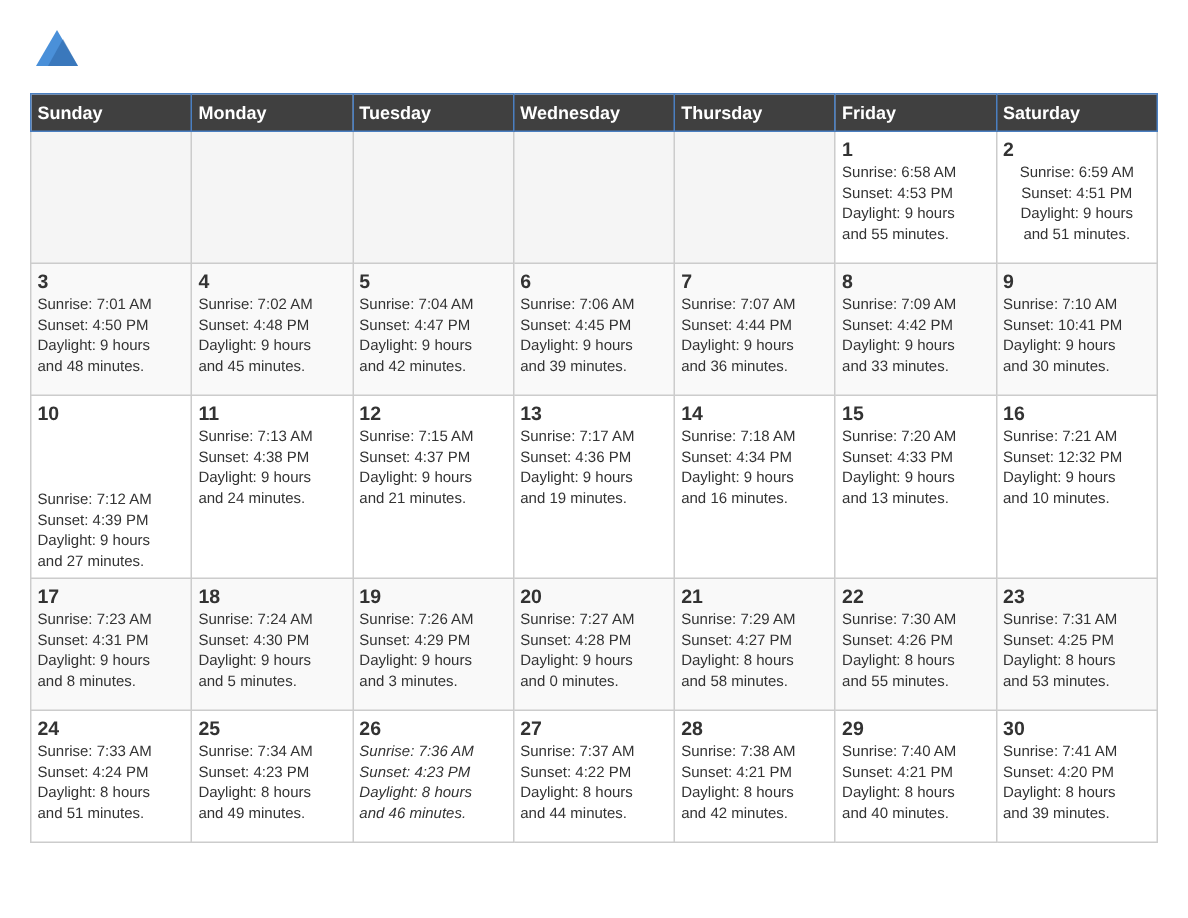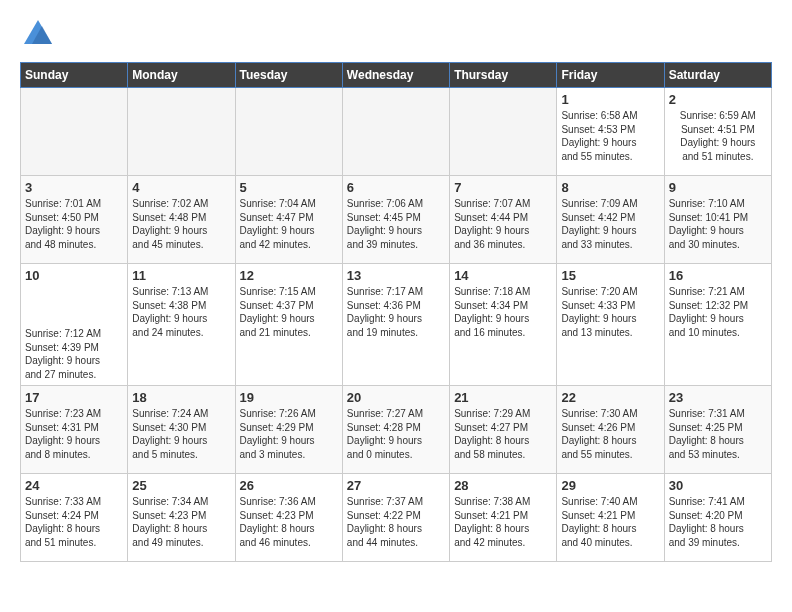--- a/index.html
+++ b/index.html
@@ -312,21 +312,21 @@
           </td>
           <td>
             <span class="day-num">25</span>
             <div class="day-info" style="white-space: pre-line;">Sunrise: 7:34 AM
 Sunset: 4:23 PM
 Daylight: 8 hours
 and 49 minutes.</div>
           </td>
           <td>
             <span class="day-num">26</span>
-            <div class="day-info" style="white-space: pre-line;">Sunrise: 7:36 AM
+            <div class="day-info" style="white-space: pre-line; font-style: italic;">Sunrise: 7:36 AM
 Sunset: 4:23 PM
 Daylight: 8 hours
 and 46 minutes.</div>
           </td>
           <td>
             <span class="day-num">27</span>
             <div class="day-info" style="white-space: pre-line;">Sunrise: 7:37 AM
 Sunset: 4:22 PM
 Daylight: 8 hours
 and 44 minutes.</div>

